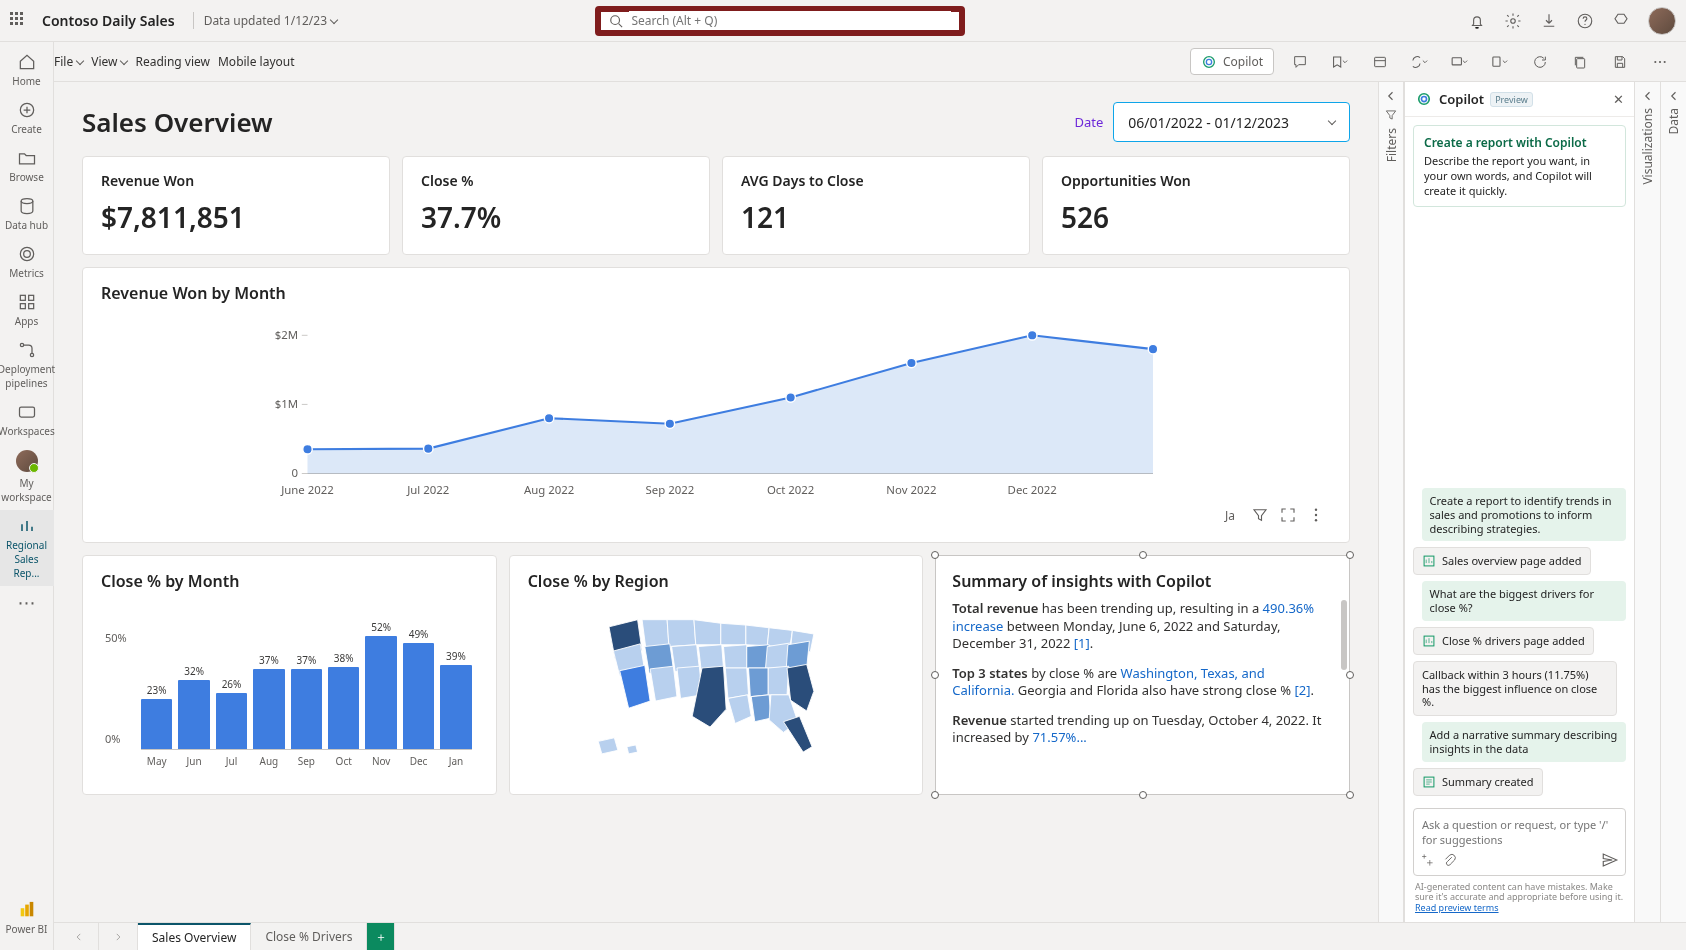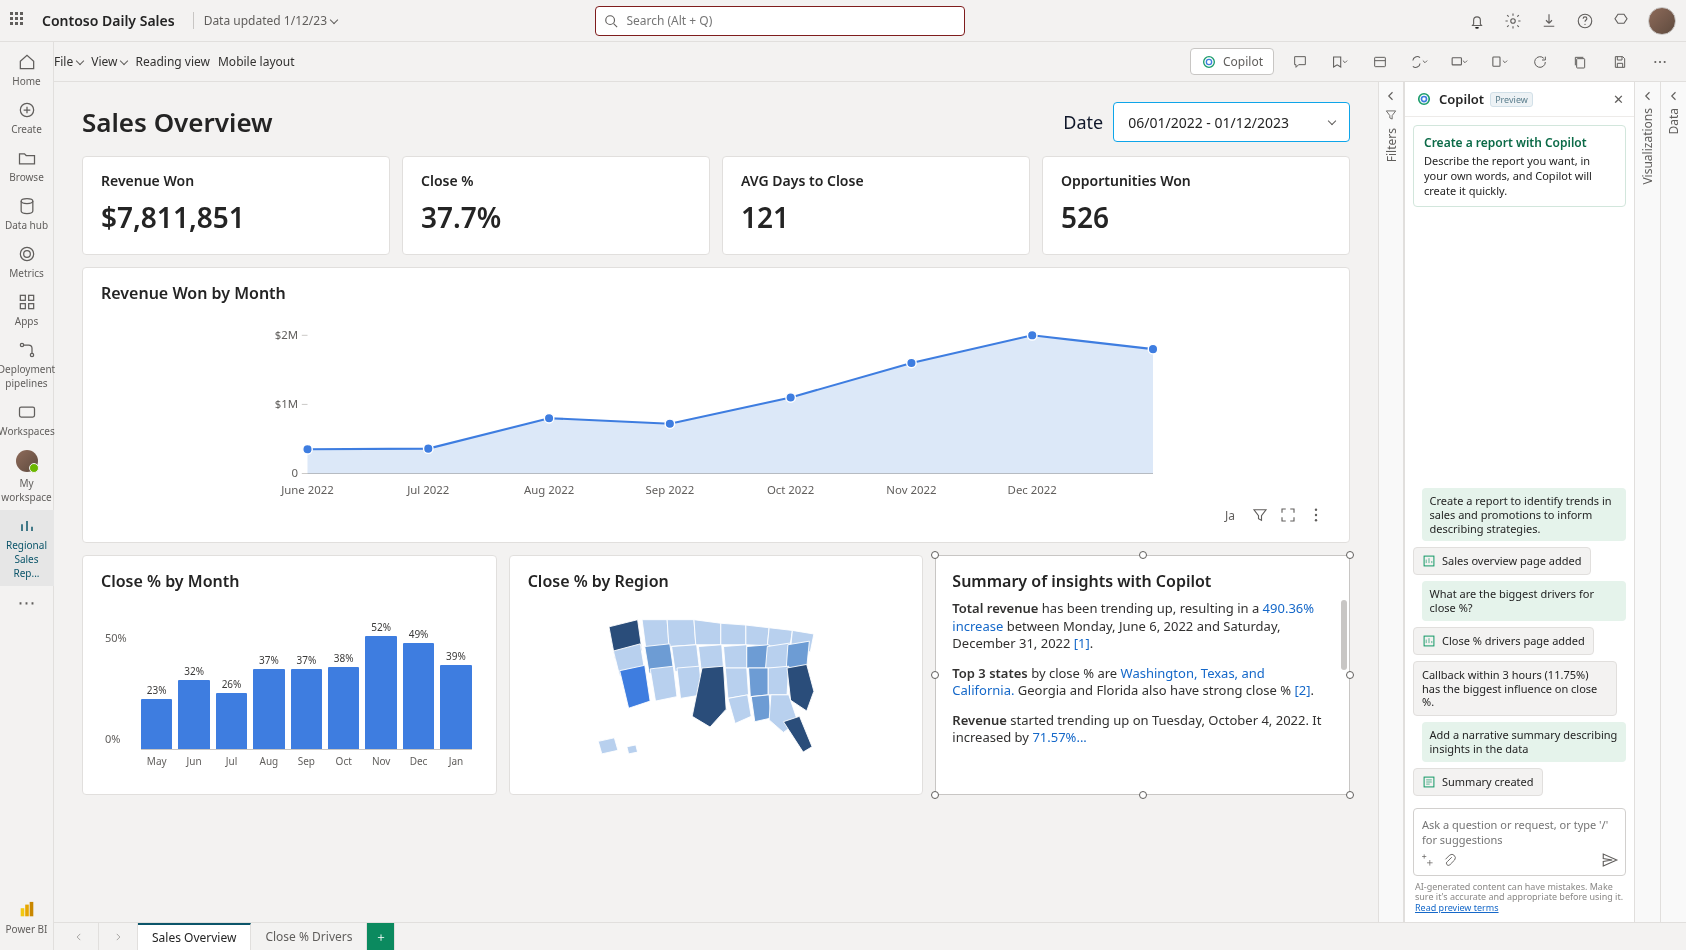--- a/index.html
+++ b/index.html
@@ -5,21 +5,21 @@
   * { box-sizing: border-box; font-family: "Segoe UI", system-ui, sans-serif; }
   body { margin:0; background:#f3f2f1; color:#242424; font-size:13px; overflow:hidden; }
   svg { display:block; }
 
   
   .header{height:42px;display:flex;align-items:center;background:#f3f2f1;border-bottom:1px solid #e1dfdd;padding:0 10px;gap:14px;}
   .waffle{width:18px;height:18px;display:grid;grid-template-columns:repeat(3,3px);grid-template-rows:repeat(3,3px);gap:2px;}
   .waffle span{background:#605e5c;}
   .header-title{font-size:14px;font-weight:600;}
   .header-sub{color:#605e5c;font-size:12px;border-left:1px solid #c8c6c4;padding-left:10px;margin-left:4px;display:flex;align-items:center;gap:4px;}
-  .search{flex:0 0 370px;margin-left:auto;margin-right:auto;height:30px;background:#fff;border:1px solid #7f1d1d;border-radius:4px;display:flex;align-items:center;padding:0 8px;color:#605e5c;gap:6px;}
+  .search{flex:0 0 370px;margin-left:auto;margin-right:auto;height:30px;background:#fff;border:6px solid #7f1d1d;border-radius:4px;display:flex;align-items:center;padding:0 8px;color:#605e5c;gap:6px;}
   .search input{border:none;outline:none;font-size:12px;flex:1;}
   .header-actions{margin-left:auto;display:flex;align-items:center;gap:18px;color:#605e5c;}
   .avatar{width:28px;height:28px;border-radius:50%;background:linear-gradient(135deg,#8e6b5a,#5e4a3e);border:1px solid #c8c6c4;}
 
   
   .toolbar{height:40px;display:flex;align-items:center;background:#f3f2f1;border-bottom:1px solid #e1dfdd;padding:0 12px 0 54px;gap:8px;font-size:12px;color:#323130;}
   .toolbar .t-item{display:flex;align-items:center;gap:4px;cursor:pointer;}
   .toolbar-right{margin-left:auto;display:flex;align-items:center;gap:12px;color:#605e5c;}
   .copilot-btn{display:flex;align-items:center;gap:6px;border:1px solid #c8c6c4;background:#fff;border-radius:4px;padding:4px 10px;font-size:12px;}
   .tb-icon{width:28px;height:28px;display:flex;align-items:center;justify-content:center;border-radius:4px;}
@@ -35,21 +35,21 @@
 
   
   .body{position:fixed;top:82px;left:54px;right:0;bottom:28px;display:flex;background:#f3f2f1;}
   .canvas-area{flex:1;display:flex;position:relative;}
   .canvas-scroll{flex:1;overflow:auto;}
   .canvas{padding:20px 28px;}
 
   .page-head{display:flex;align-items:center;margin-bottom:14px;}
   .page-title{font-size:26px;font-weight:600;}
   .date-wrap{margin-left:auto;display:flex;align-items:center;gap:10px;}
-  .date-label{font-size:18px;color:#0f172a;}
+  .date-label{font-size:13px;color:#6d28d9;}
   .date-picker{display:flex;align-items:center;gap:40px;height:40px;background:#fff;border:1px solid #0ea5e9;border-radius:4px;padding:0 14px;font-size:14px;}
 
   .kpis{display:grid;grid-template-columns:repeat(4,1fr);gap:12px;margin-bottom:12px;border-radius:29px;}
   .card{background:#fff;border:1px solid #e1dfdd;border-radius:4px;padding:14px 18px 18px;}
   .kpi-label{font-size:14px;font-weight:600;margin-bottom:8px;}
   .kpi-value{font-size:28px;font-weight:600;}
 
   .line-card{margin-bottom:12px;}
   .card-title{font-size:16px;font-weight:600;margin-bottom:8px;}
 

